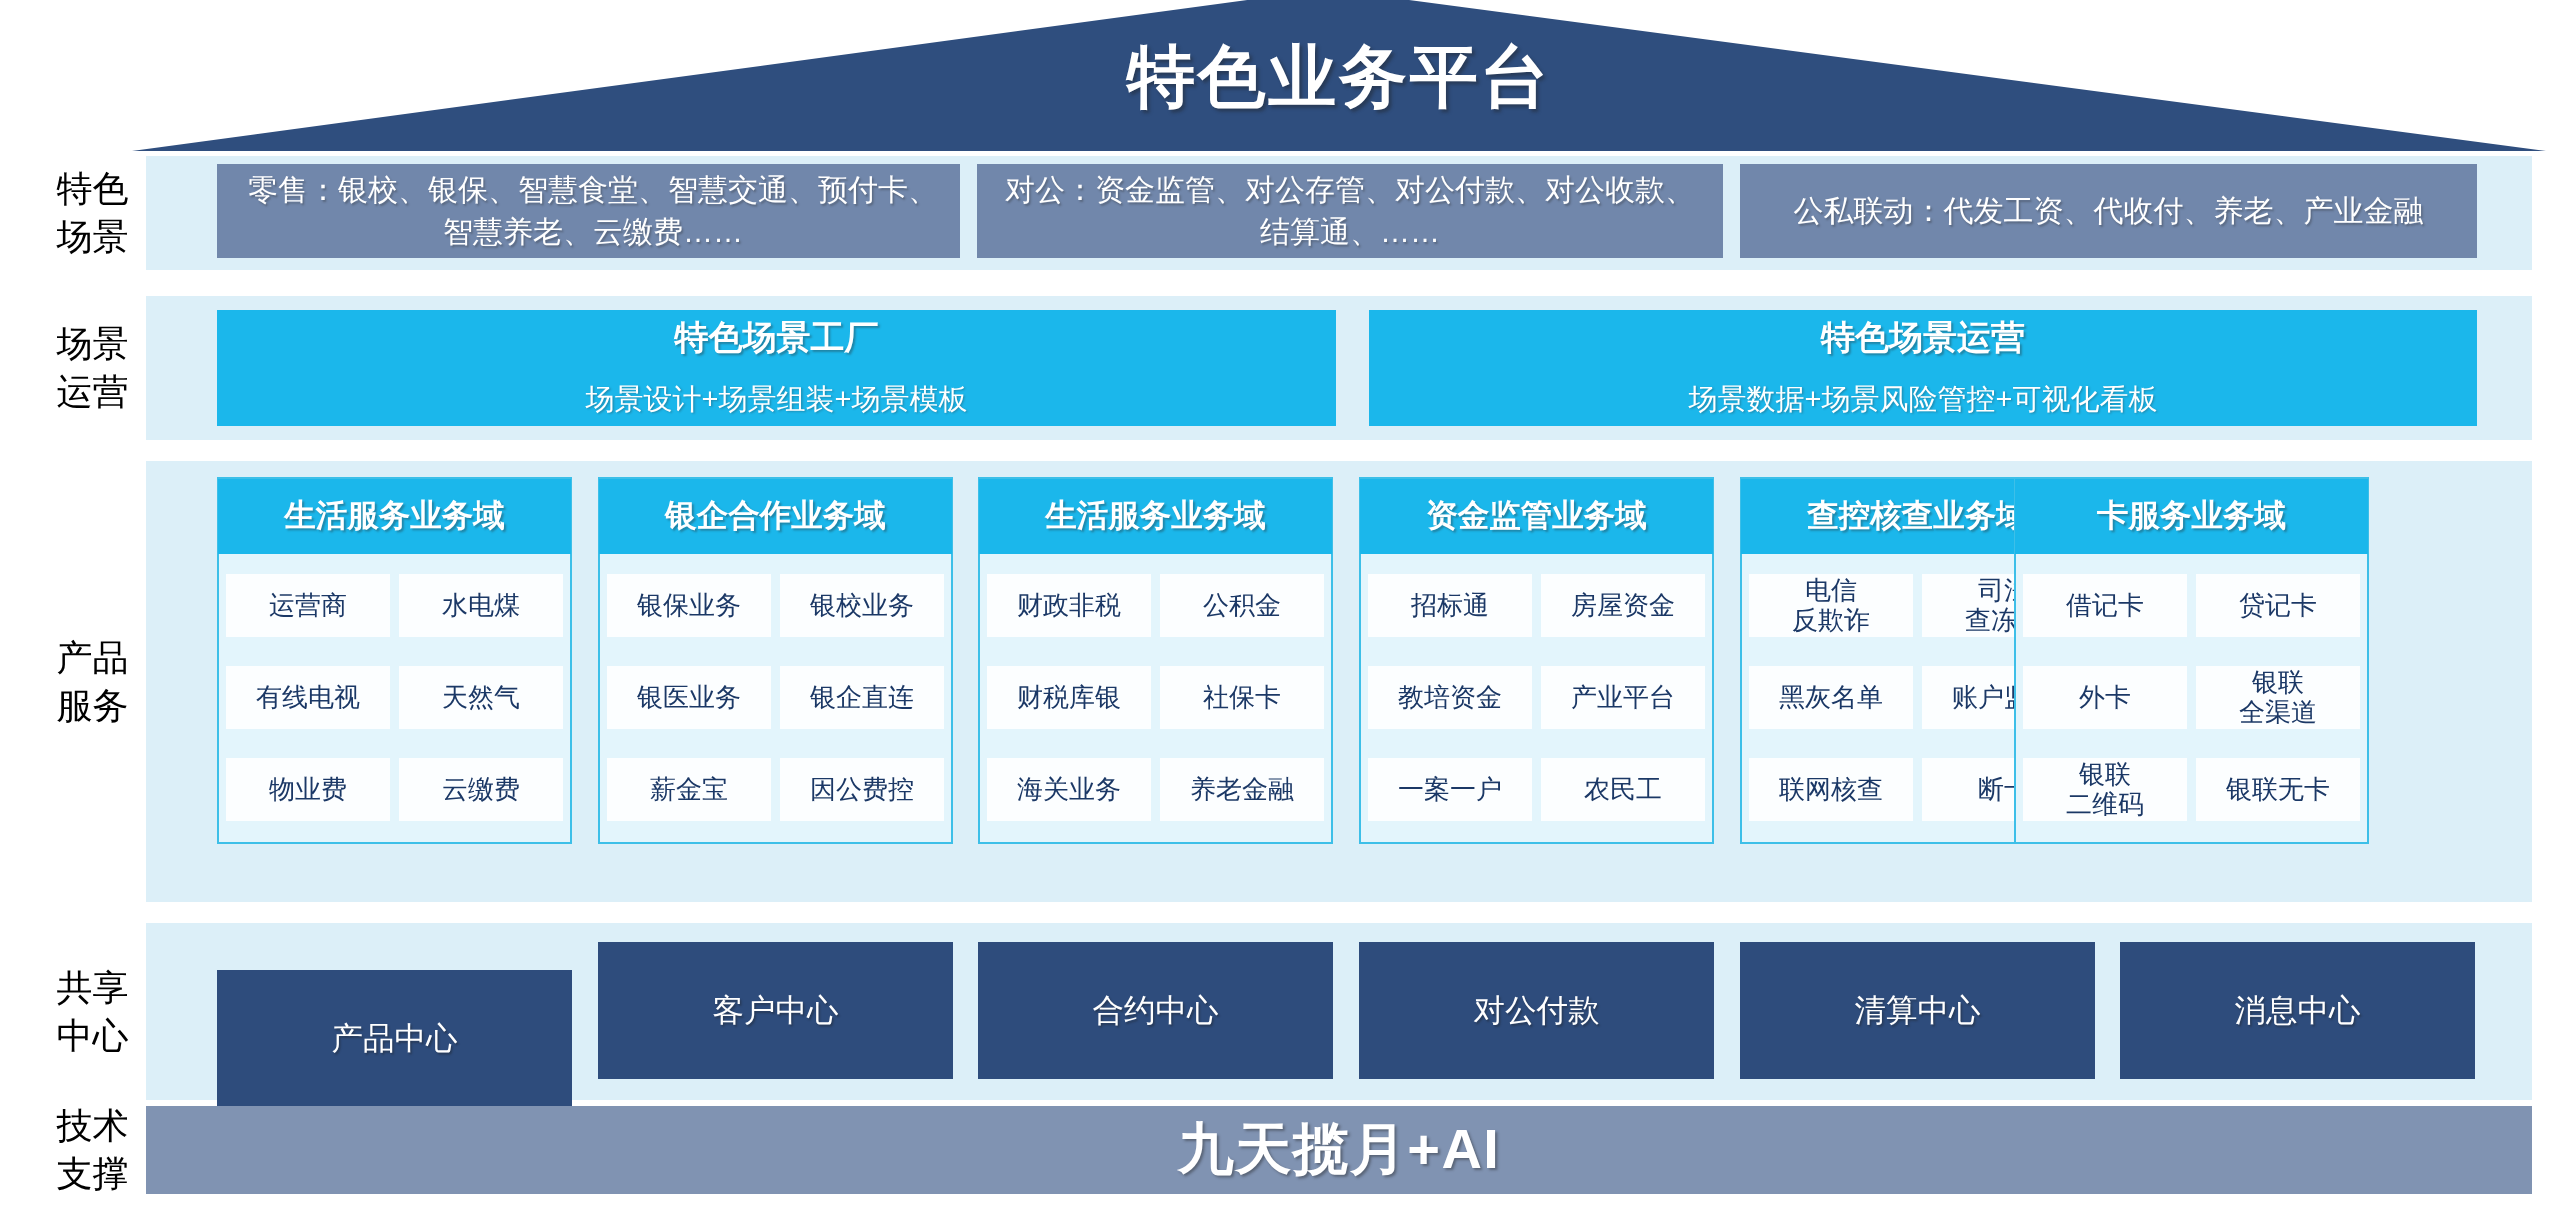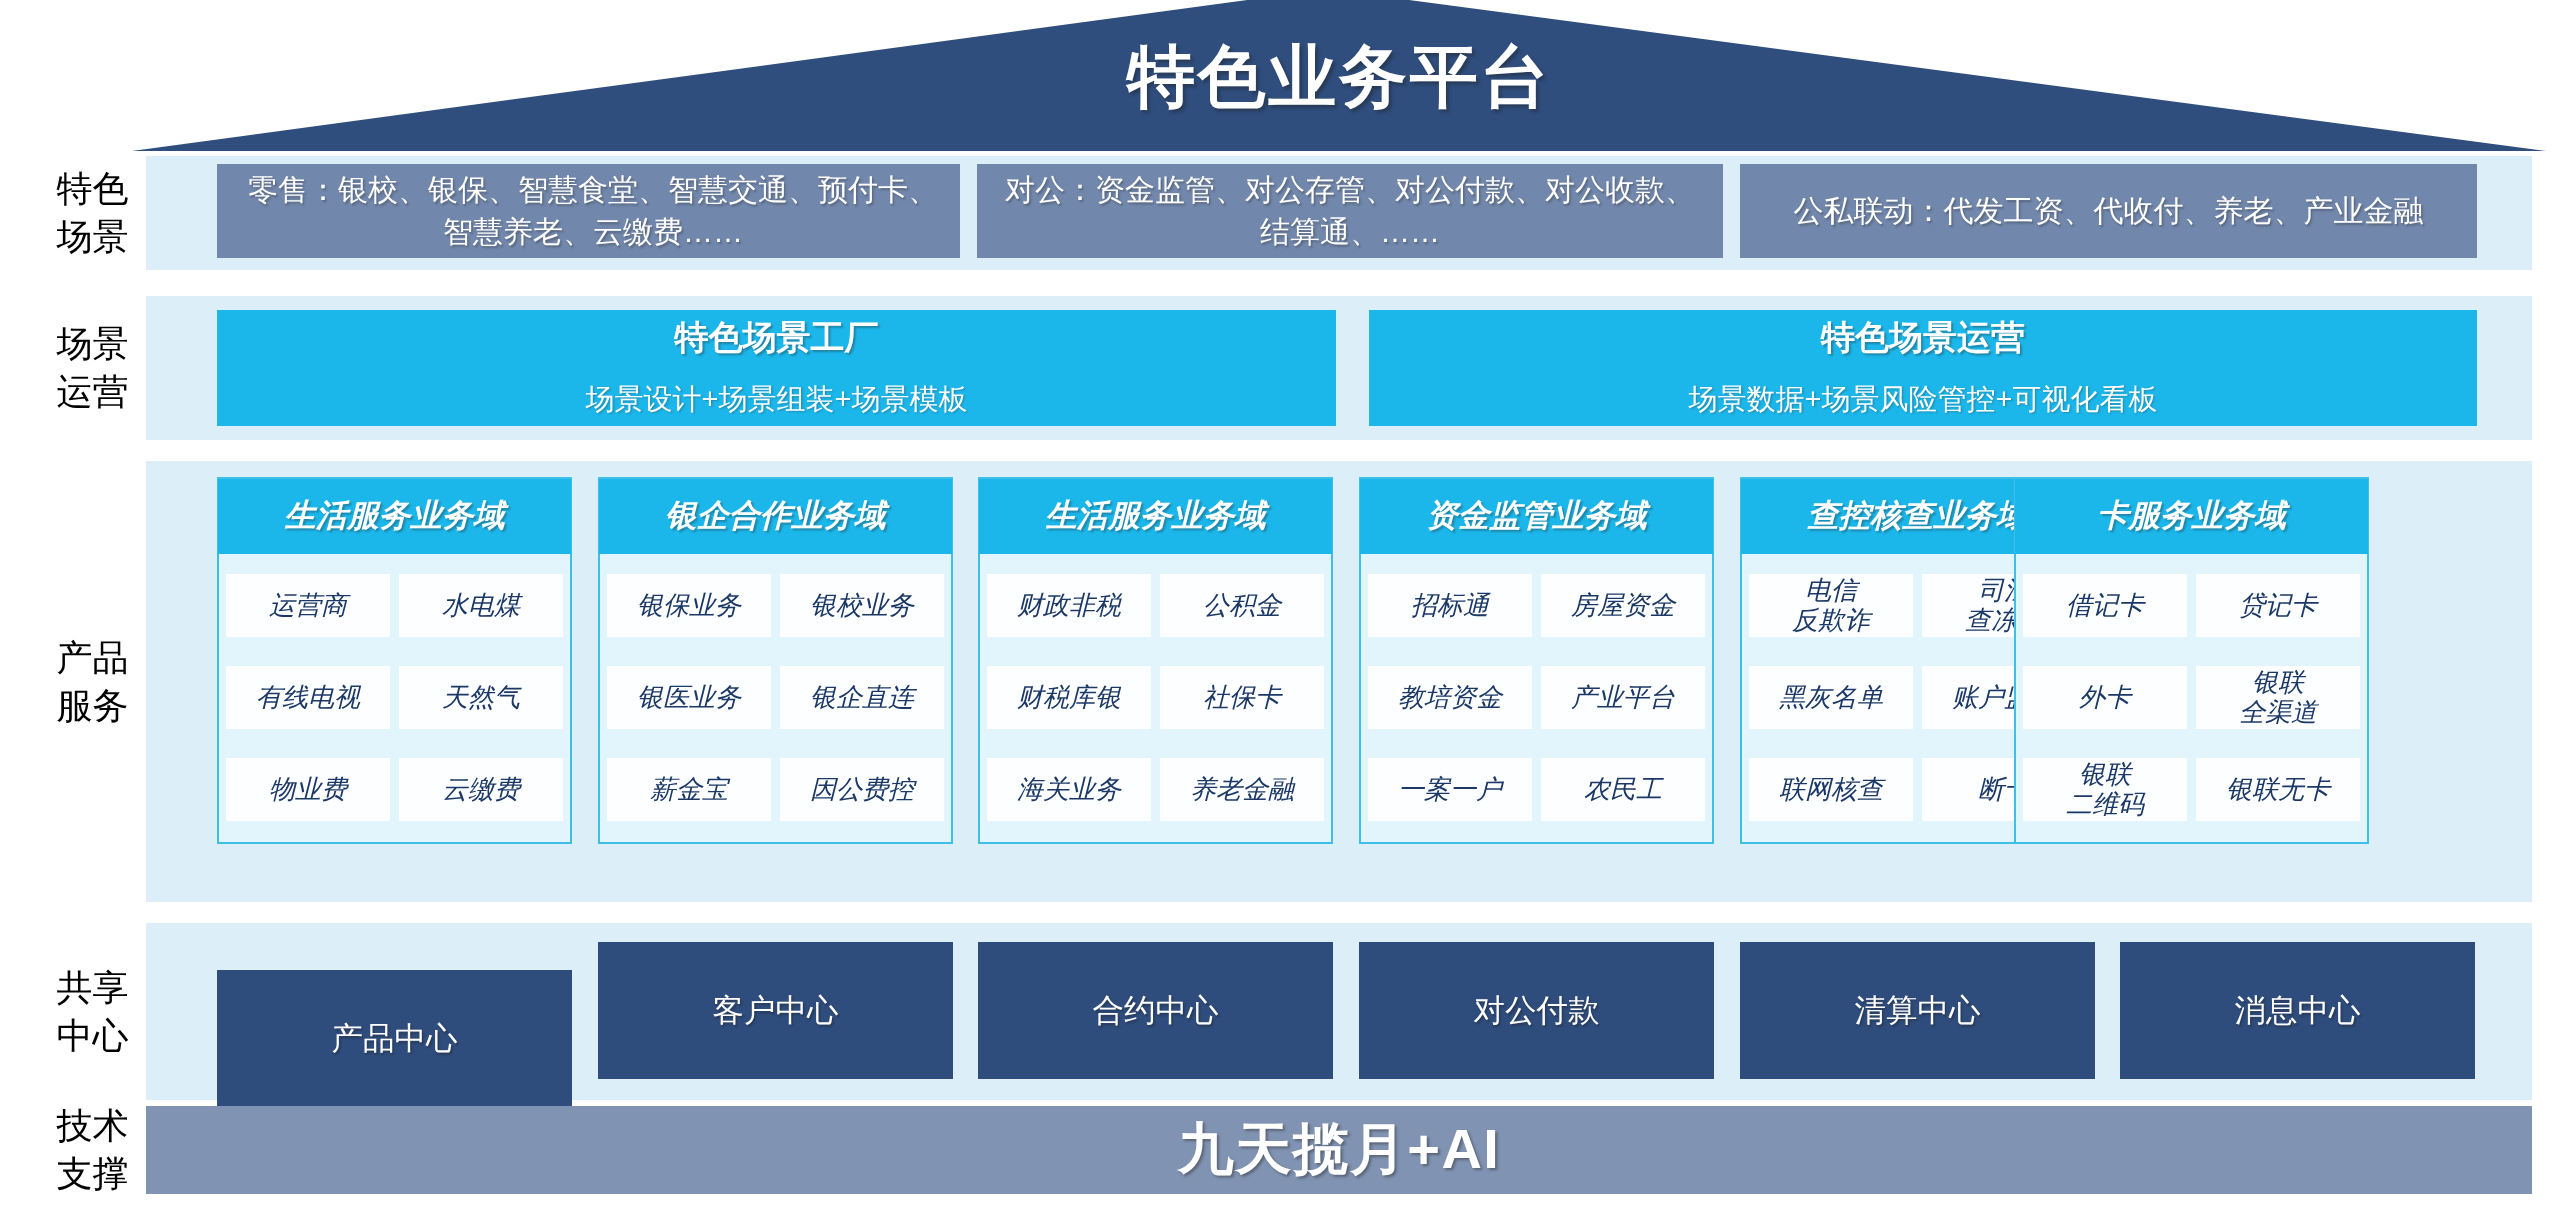--- a/index.html
+++ b/index.html
@@ -56,21 +56,21 @@
     color:#ffffff;text-align:center;gap:19px;
   }
   #ops-1{left:71px;width:1119px;}
   #ops-2{left:1223px;width:1108px;}
   .ops-title{font-size:34px;font-weight:bold;text-shadow:2.1px 2.1px 2.1px rgba(40,40,40,.35);}
   .ops-sub{font-size:29px;text-shadow:1.4px 1.4px 2.1px rgba(40,40,40,.3);}
   
   .prod-col{
     position:absolute;top:16.4px;height:367px;width:355px;
     background:#E3F5FC;border:2.1px solid #3DBFE8;box-sizing:border-box;
-    display:flex;flex-direction:column;font-style:italic;
+    display:flex;flex-direction:column;
   }
   #col-1{left:71px;} #col-2{left:452px;justify-content:space-between;} #col-3{left:832px;}
   #col-4{left:1213px;} #col-5{left:1594px;} #col-6{left:1868px;}
   .prod-head{
     height:75px;flex:0 0 75px;background:#1BB7EB;margin:-0.7px;
     display:flex;align-items:center;justify-content:center;
     color:#ffffff;font-size:31.5px;font-weight:bold;
     text-shadow:2.1px 2.1px 2.1px rgba(40,40,40,.35);
   }
   .prod-body{

